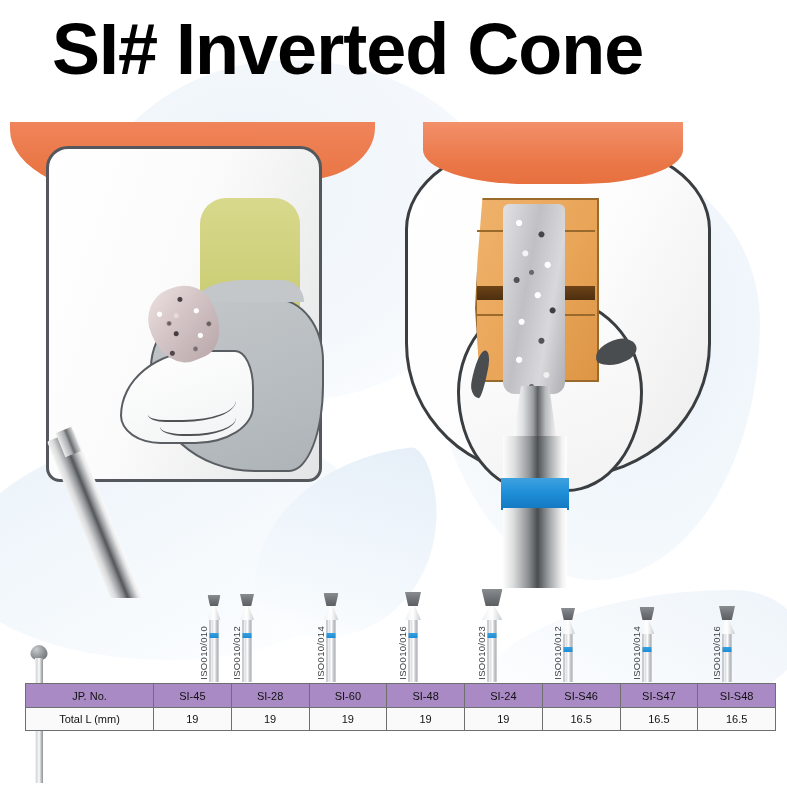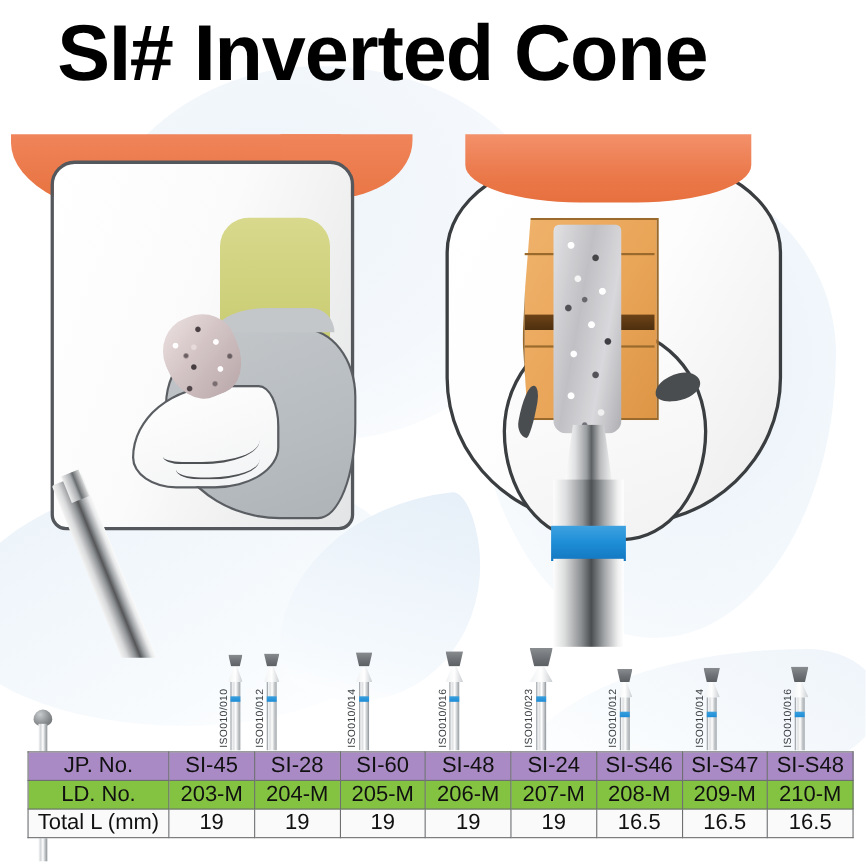--- a/index.html
+++ b/index.html
@@ -179,21 +179,21 @@
   .leftbur .s{position:absolute;left:50%;top:13px;transform:translateX(-50%);
      width:8px;height:125px;
      background:linear-gradient(90deg,#f5f6f7 0%,#d3d6d8 25%,#ffffff 50%,#b9bdc0 78%,#8e9295 100%);}
   .leftbur .b{position:absolute;left:50%;top:58px;transform:translateX(-50%);
      width:10px;height:10px;background:linear-gradient(180deg,#3fa2e0,#1a88d3);}
 
   
   .tbl{position:absolute;left:25px;top:683px;width:750px;border-collapse:collapse;
        table-layout:fixed;background:#fff;}
   .tbl td{border:1px solid #6d6f71;text-align:center;
-          font-size:20px;color:#111;height:20px;padding:1px 0;
+          font-size:11px;color:#111;height:20px;padding:1px 0;
           font-family:"Liberation Sans",sans-serif;}
   .tbl td.lbl{text-align:center;}
   .tbl tr.r-jp td{background:#a98ac4;height:21px;}
   .tbl tr.r-ld td{background:#84c342;height:21px;}
   .tbl tr.r-hd td,.tbl tr.r-hl td,.tbl tr.r-tl td{background:#fafafa;height:20px;}
   .tbl tr.r-hd td.lbl,.tbl tr.r-hl td.lbl,.tbl tr.r-tl td.lbl{background:#fafafa;}
   .tbl col.c0{width:128px;}
   .tbl col.cx{width:77.75px;}
 </style>
 </head>
@@ -324,31 +324,20 @@
           <td class="lbl">JP. No.</td>
           <td>SI-45</td>
           <td>SI-28</td>
           <td>SI-60</td>
           <td>SI-48</td>
           <td>SI-24</td>
           <td>SI-S46</td>
           <td>SI-S47</td>
           <td>SI-S48</td>
         </tr>
-        <tr class="r-ld">
-          <td class="lbl">LD. No.</td>
-          <td>203-M</td>
-          <td>204-M</td>
-          <td>205-M</td>
-          <td>206-M</td>
-          <td>207-M</td>
-          <td>208-M</td>
-          <td>209-M</td>
-          <td>210-M</td>
-        </tr>
         <tr class="r-tl">
           <td class="lbl">Total L (mm)</td>
           <td>19</td>
           <td>19</td>
           <td>19</td>
           <td>19</td>
           <td>19</td>
           <td>16.5</td>
           <td>16.5</td>
           <td>16.5</td>

